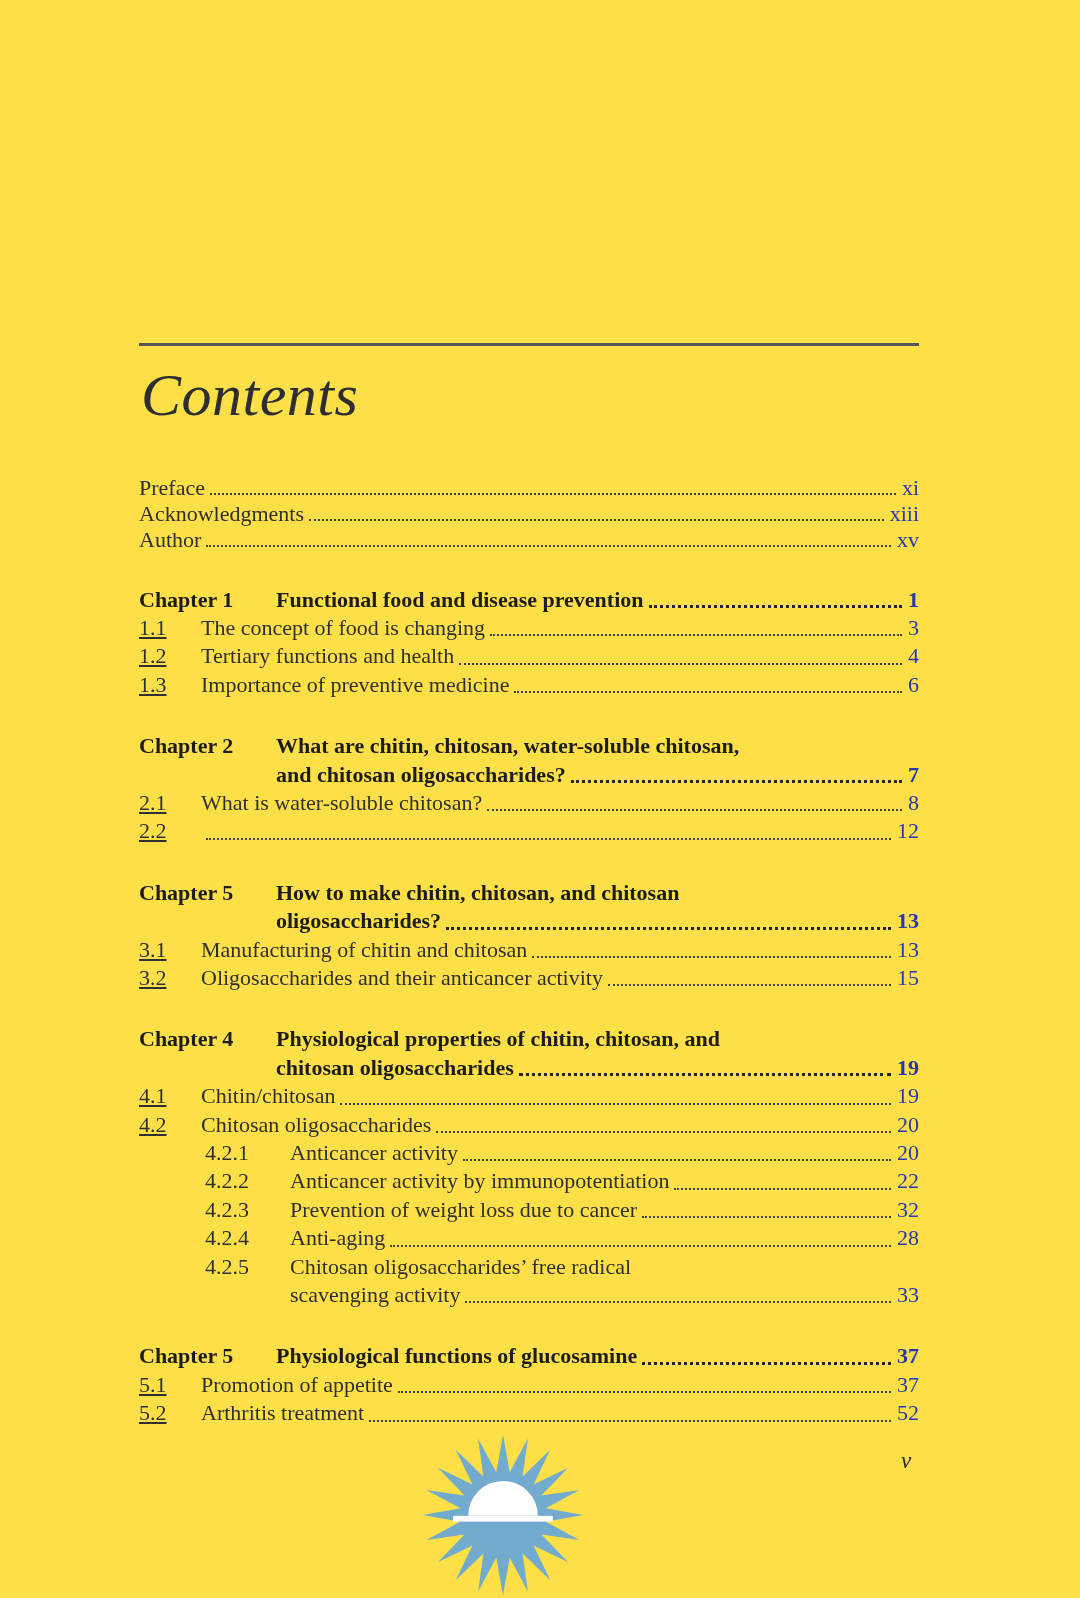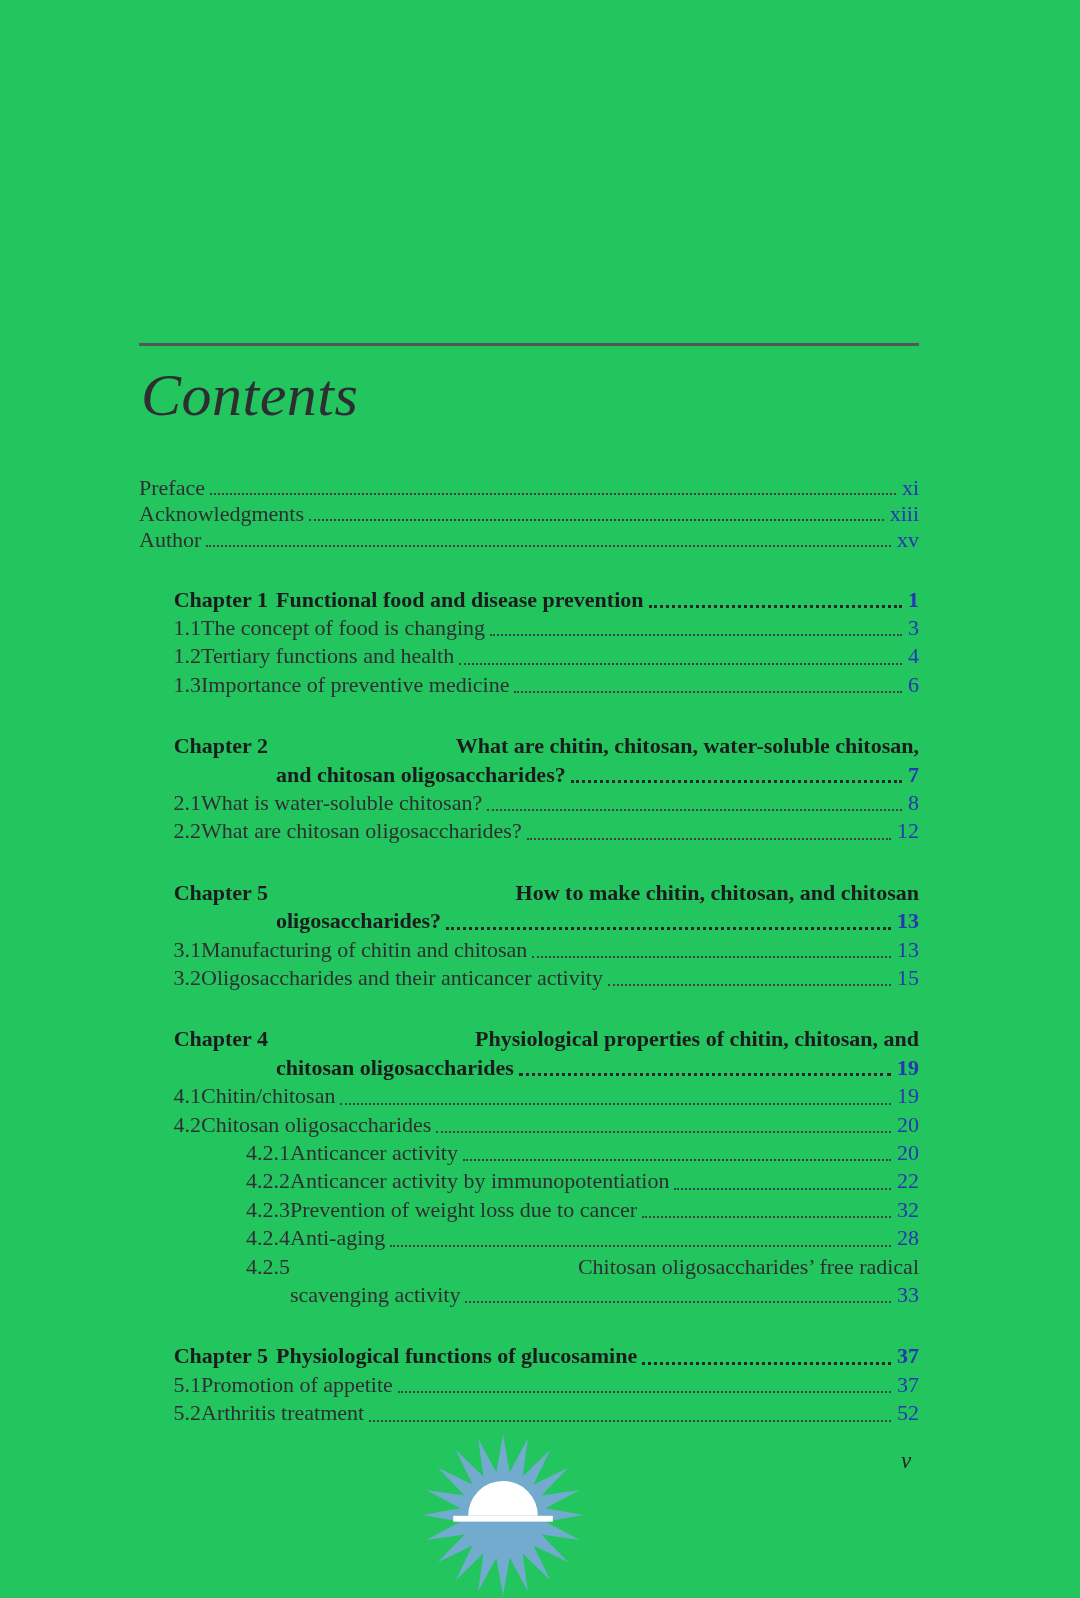--- a/index.html
+++ b/index.html
@@ -1,27 +1,27 @@
 <!DOCTYPE html>
 <html><head>
 <meta charset="utf-8">
 <style>
   html,body{margin:0;padding:0;background:#ffffff;}
-  .page{position:relative;width:1080px;height:1598px;background:#22c55e;overflow:hidden;
+  .page{position:relative;width:1080px;height:1598px;background:#fde047;overflow:hidden;
         font-family:"Liberation Serif",serif;color:#2f2f33;}
   .content{position:absolute;left:139px;top:343px;width:780px;}
   .rule{height:2.5px;background:#55555a;}
   h1.title{font-style:italic;font-weight:400;font-size:60px;line-height:1.25;
            margin:12px 0 0 2px;color:#2e2e32;letter-spacing:0.5px;}
   .toc{margin-top:42px;}
-  .row{display:flex;align-items:baseline;font-size:22px;line-height:28.4px;color:#2f2f33;text-align:right;}
+  .row{display:flex;align-items:baseline;font-size:22px;line-height:28.4px;color:#2f2f33;}
   .row.front{line-height:26px;}
   .row.chapter{margin-top:33px;font-weight:bold;color:#1c1c1f;gap:8px;}
   .label{flex:0 0 129px;}
-  .sec .num{flex:0 0 62px;}
+  .sec .num{flex:0 0 62px;text-decoration:underline;}
   .sub{padding-left:66px;}
   .sub .num{flex:0 0 85px;}
   .tblock{flex:1;display:flex;flex-direction:column;min-width:0;}
   .tline2{display:flex;align-items:baseline;}
   .leader{flex:1 1 auto;min-width:14px;border-bottom:2.5px dotted #3f3f44;
           align-self:flex-end;margin:0 4px 6px 5px;}
   .chapter .leader{border-bottom:3px dotted #26262a;}
   .pg{flex:0 0 auto;color:#2636b4;padding-left:2px;}
   .chapter .pg{font-weight:bold;}
   .folio{position:absolute;left:901px;top:1448px;font-style:italic;font-size:23px;
@@ -116,21 +116,20 @@
               <span class="t">What is water-soluble chitosan?</span>
               <span class="leader"></span>
               <span class="pg">8</span>
             </div>
           </div>
         </div>
         <div class="row sec">
           <span class="num">2.2</span>
           <div class="tblock">
             <div class="tline2">
-              <span class="t">What are chitosan oligosaccharides?</span>
               <span class="leader"></span>
               <span class="pg">12</span>
             </div>
           </div>
         </div>
         <div class="row chapter">
           <span class="label">Chapter 5</span>
           <div class="tblock">
             <div class="tline">How to make chitin, chitosan, and chitosan</div>
             <div class="tline2">

